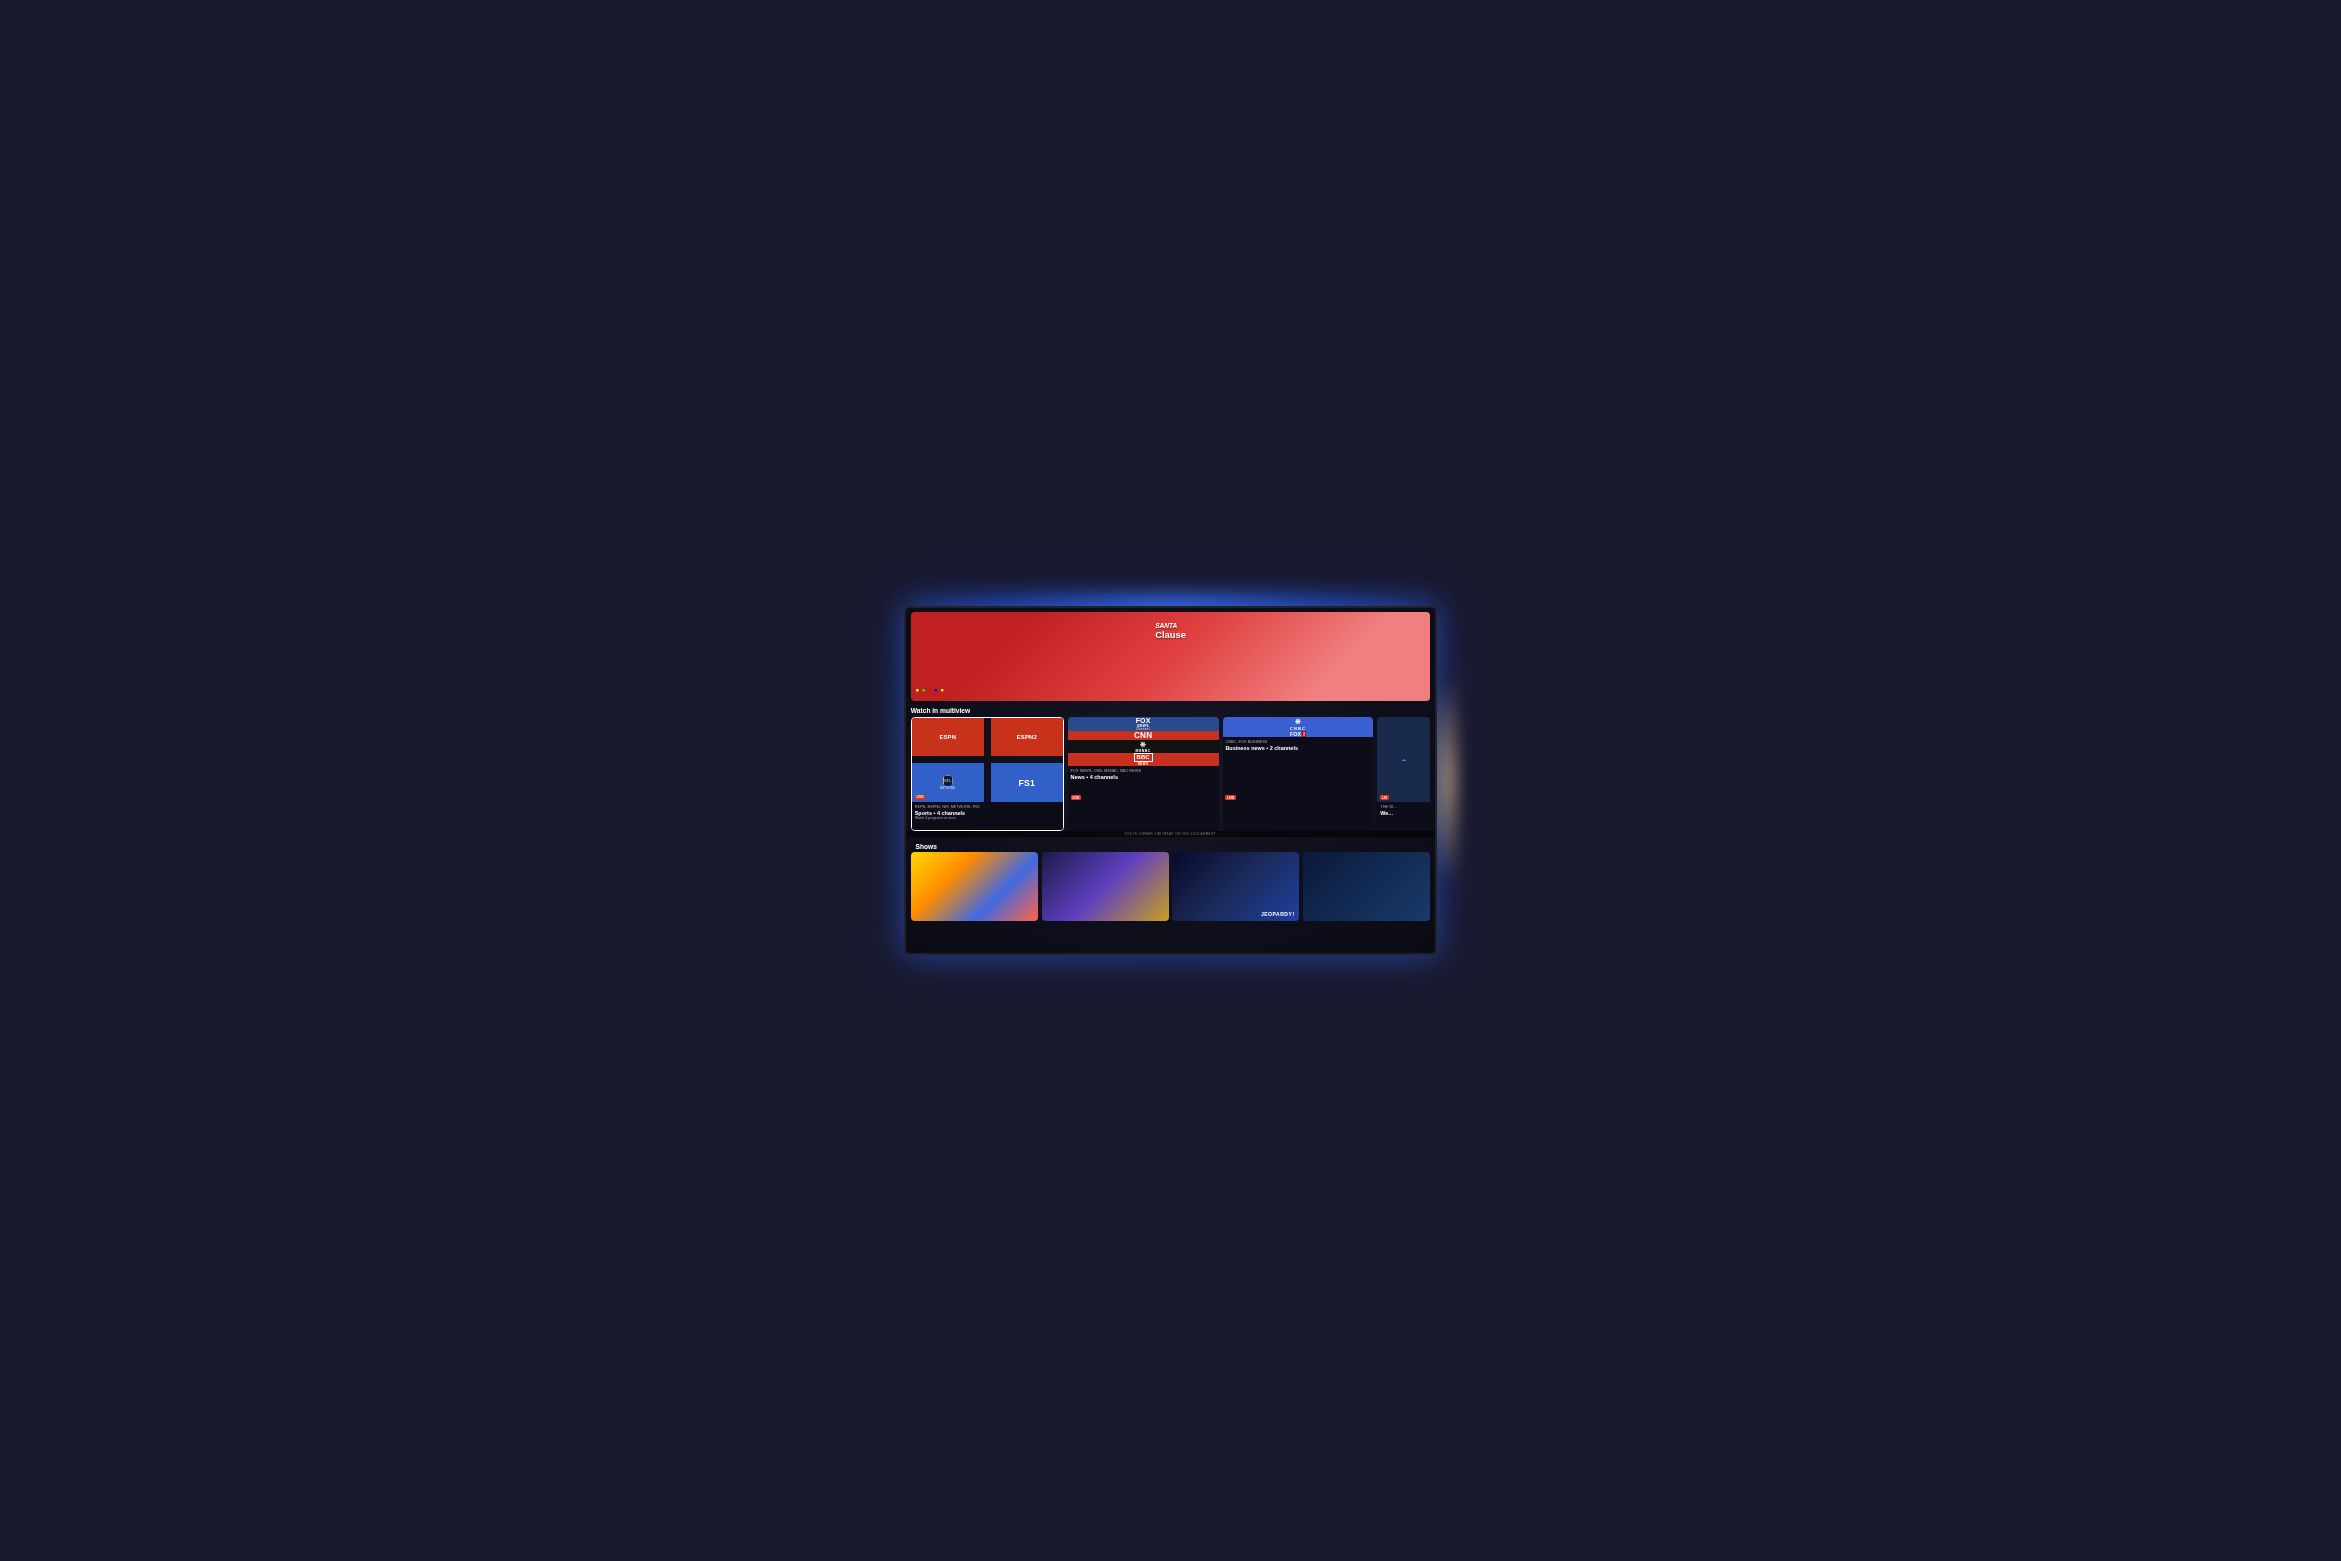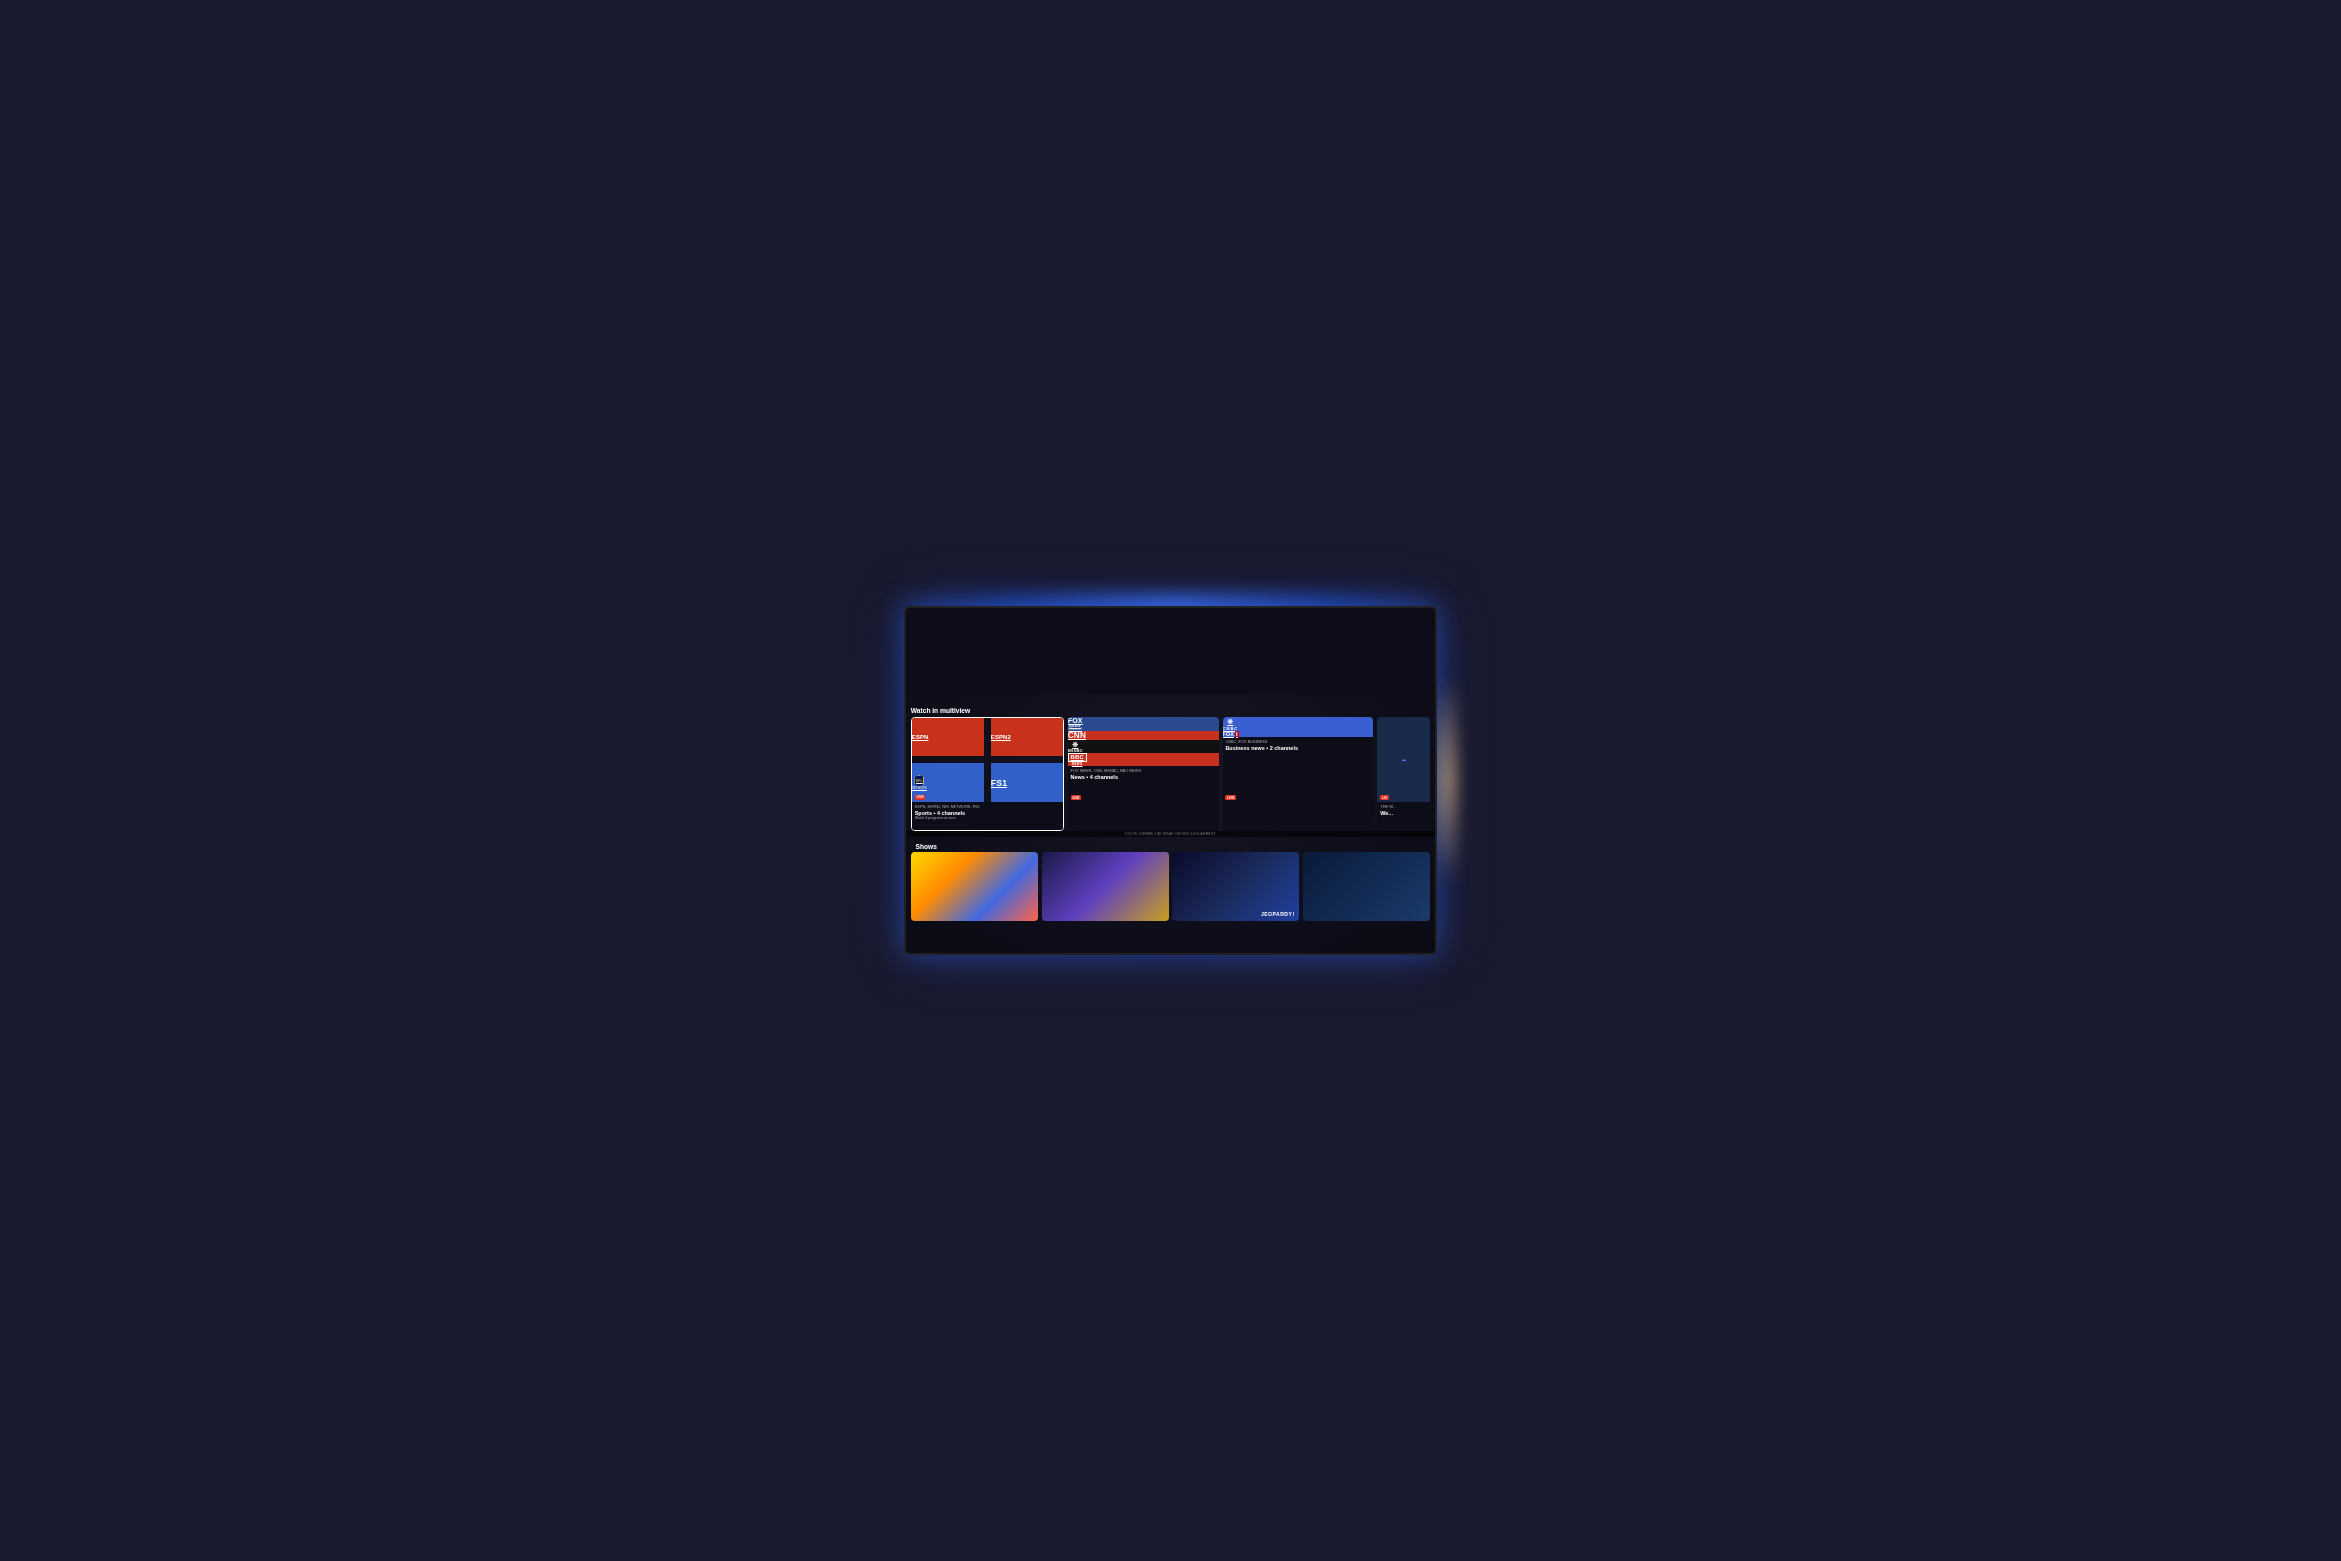--- a/index.html
+++ b/index.html
@@ -164,25 +164,25 @@
       display: grid;
       grid-template-columns: 1fr 1fr;
       grid-template-rows: 1fr 1fr;
       height: 75%;
       gap: 7px;
     }
 
     .grid-cell {
       display: flex;
       align-items: center;
+      justify-content: center;
       font-weight: 900;
       font-size: 0.75em;
       color: white;
       letter-spacing: 0.2px;
-      text-decoration: underline;
     }
 
     .cell-espn { background: #c8321a; }
     .cell-espn2 { background: #c8321a; }
     .cell-nfl { background: #3060c8; }
     .cell-fs1 { background: #3060c8; font-size: 1em; }
 
     .cell-fox { background: #2a4a90; }
     .cell-cnn { background: #c83020; }
     .cell-msnbc { background: #111; color: white; }
@@ -403,20 +403,34 @@
   <div class="tv-glow"></div>
   <div class="tv-glow-right"></div>
 
   <div class="tv-screen">
     <div class="screen-content">
       <div class="bg-overlay"></div>
 
       <div class="content-layer">
 
         <div class="top-banners">
+          <div class="banner banner-santa">
+            <div class="santa-text">
+              <span style="font-style:italic;font-size:0.7em;">SANTA</span><br>
+              <span style="font-size:1em;font-weight:900;">Clause</span>
+            </div>
+
+            <div style="position:absolute;bottom:7.3px;left:4.8px;right:4.8px;display:flex;gap:2.4px;">
+              <span style="color:#ff0;font-size:0.8em;">●</span>
+              <span style="color:#0f0;font-size:0.8em;">●</span>
+              <span style="color:#f00;font-size:0.8em;">●</span>
+              <span style="color:#00f;font-size:0.8em;">●</span>
+              <span style="color:#ff0;font-size:0.8em;">●</span>
+            </div>
+          </div>
         </div>
 
         <div class="section-label">Watch in multiview</div>
 
         <div class="multiview-row">
 
           <div class="multiview-card card-sports">
             <div class="grid-2x2">
               <div class="grid-cell cell-espn">ESPN</div>
               <div class="grid-cell cell-espn2">ESPN2</div>

